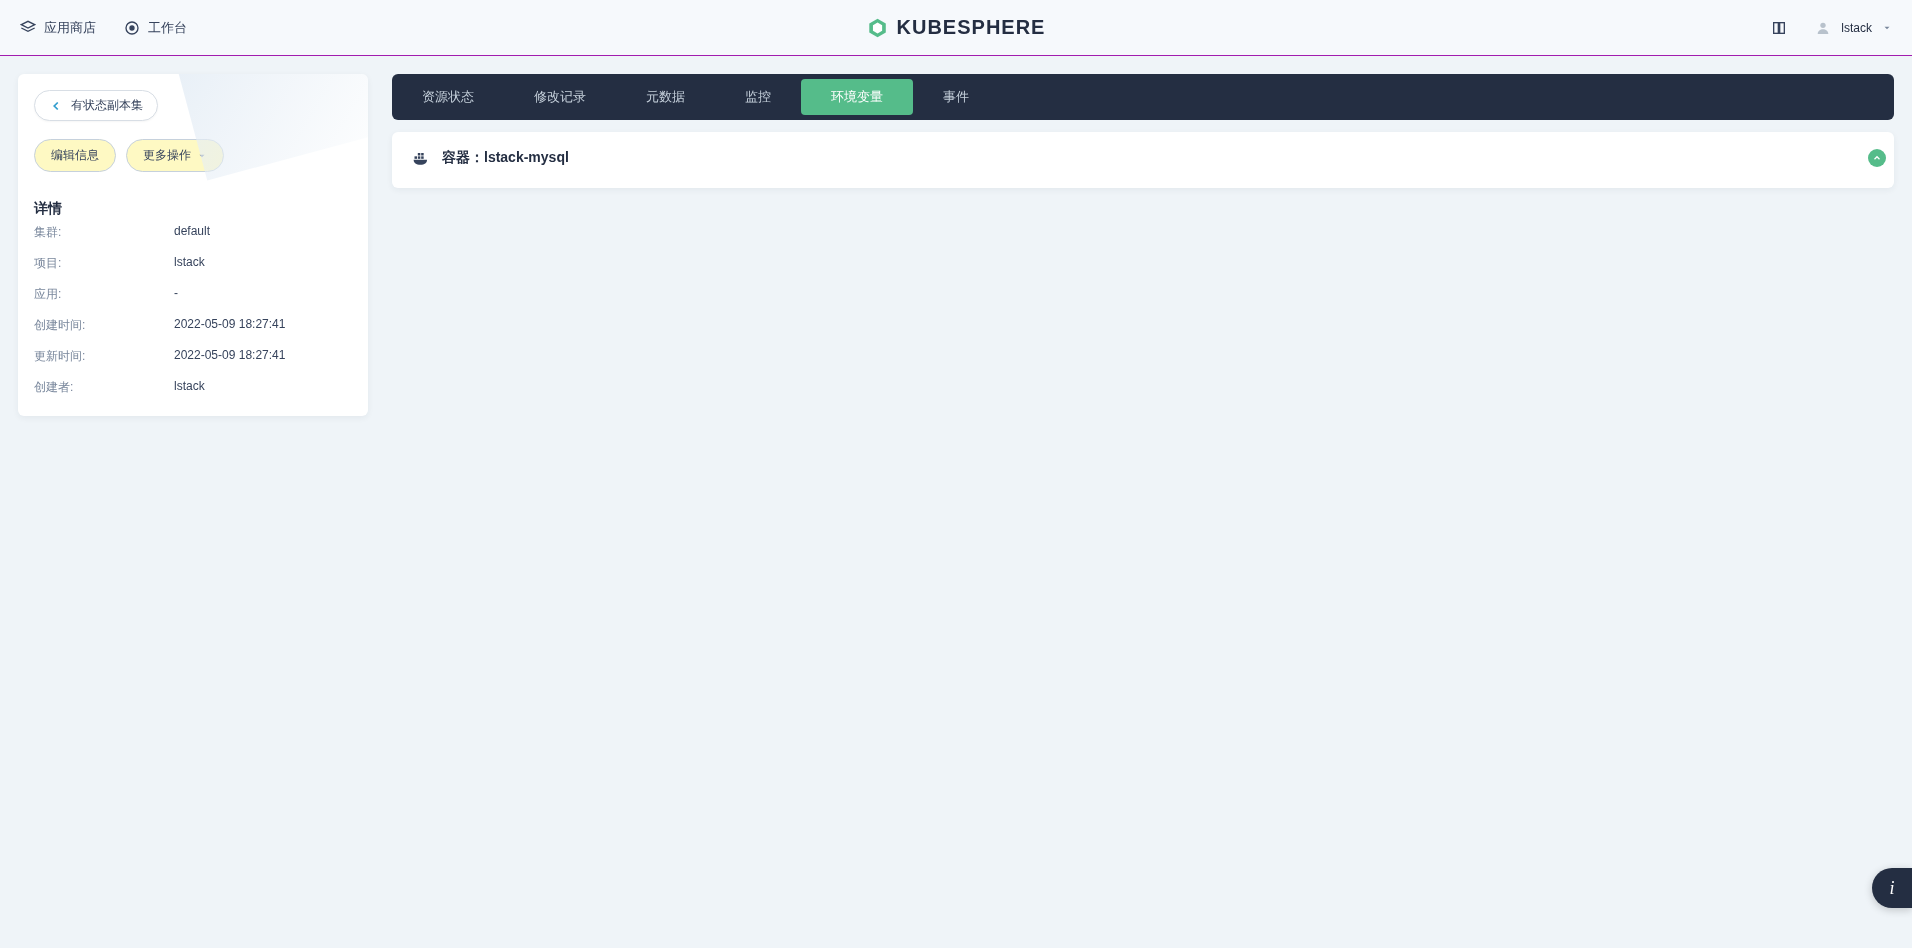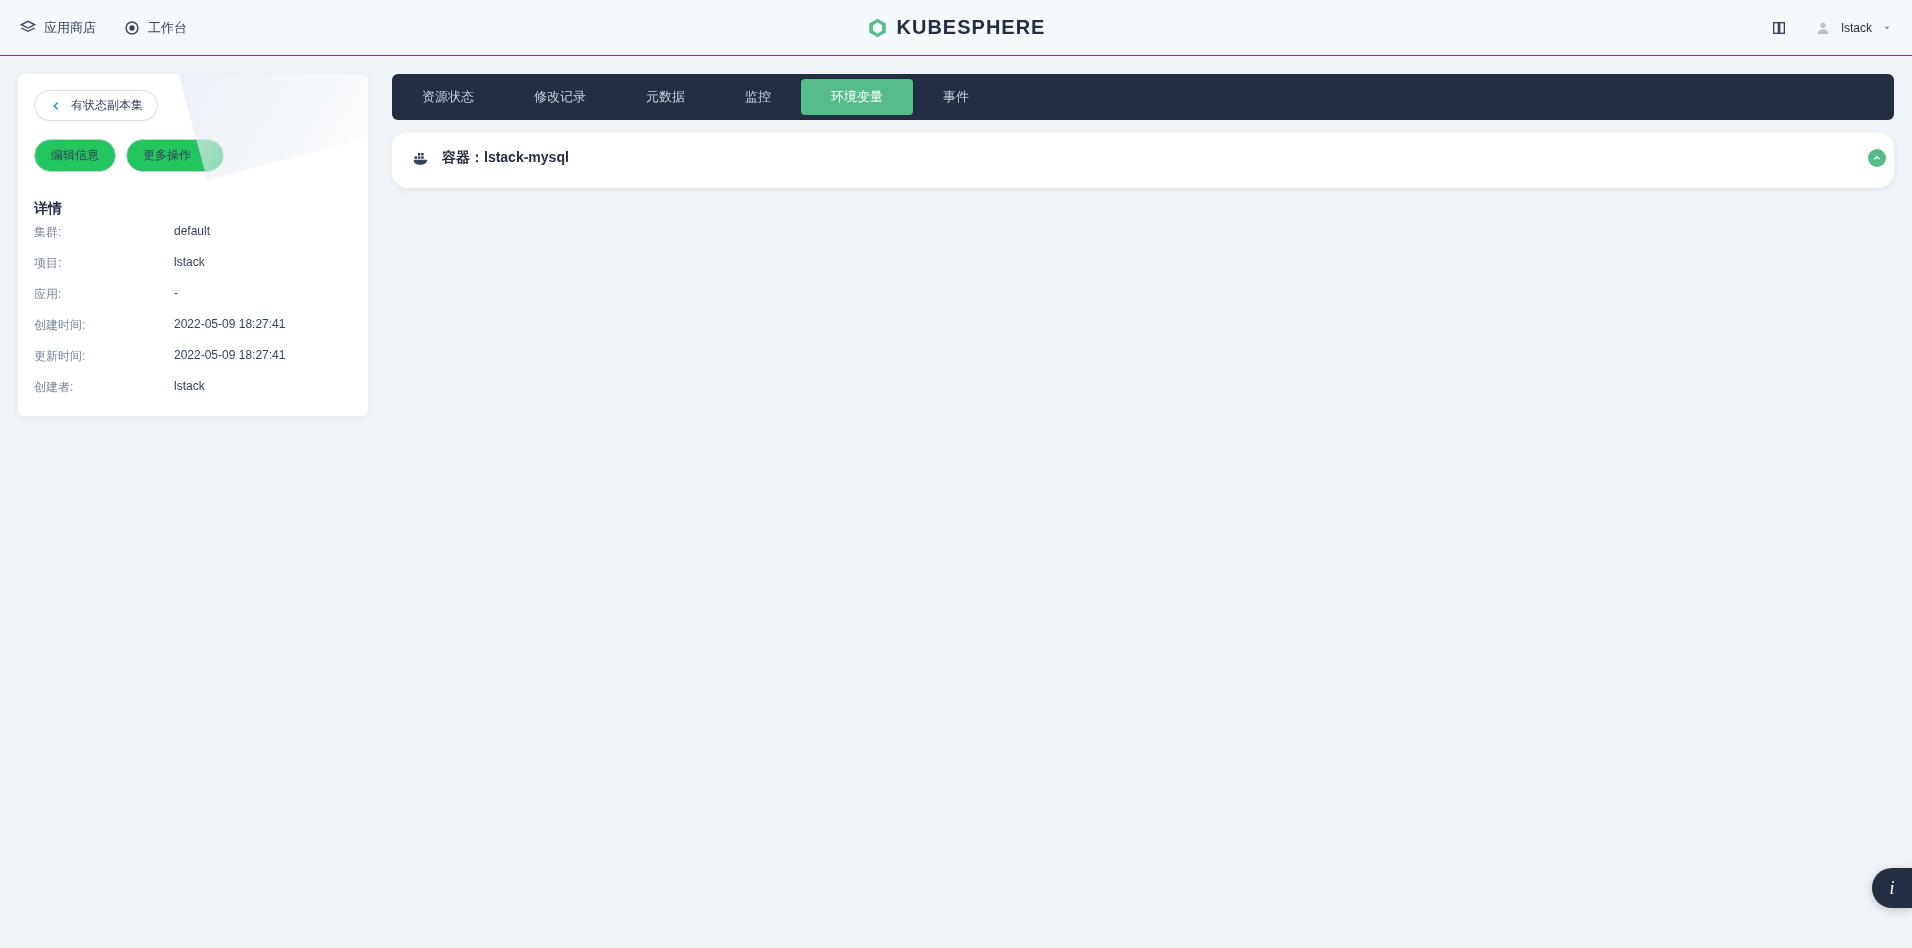--- a/index.html
+++ b/index.html
@@ -77,21 +77,21 @@
     border-radius: 4px;
     display: flex;
     align-items: center;
     justify-content: center;
     color: #fff;
   }
   .title-text { font-size: 22px; font-weight: 700; color: #242e42; }
   .action-row { display: flex; gap: 10px; margin-top: 18px; }
   .pill-btn {
     border: 1px solid #c6d1dc;
-    background: #22c55e;
+    background: #fef9c3;
     border-radius: 18px;
     padding: 7px 16px;
     font-size: 12px;
     color: #36435c;
     cursor: pointer;
     display: inline-flex;
     align-items: center;
     gap: 6px;
   }
   .section-title { font-size: 14px; font-weight: 700; margin-top: 28px; color: #242e42; }
@@ -121,21 +121,21 @@
   }
   .tab.active {
     background: #55bc8a;
     color: #fff;
     border-radius: 4px;
     margin: 5px 0;
     height: calc(100% - 10px);
   }
   .card {
     background: #fff;
-    border-radius: 16px;
+    border-radius: 6px;
     padding: 16px 8px 20px 20px;
     box-shadow: 0 2px 6px rgba(33,48,73,0.06);
   }
   .card-header { display: flex; align-items: center; gap: 10px; position: relative; }
   .card-title { font-size: 14px; font-weight: 600; color: #242e42; }
   .collapse-badge {
     margin-left: auto;
     width: 18px;
     height: 18px;
     border-radius: 50%;

